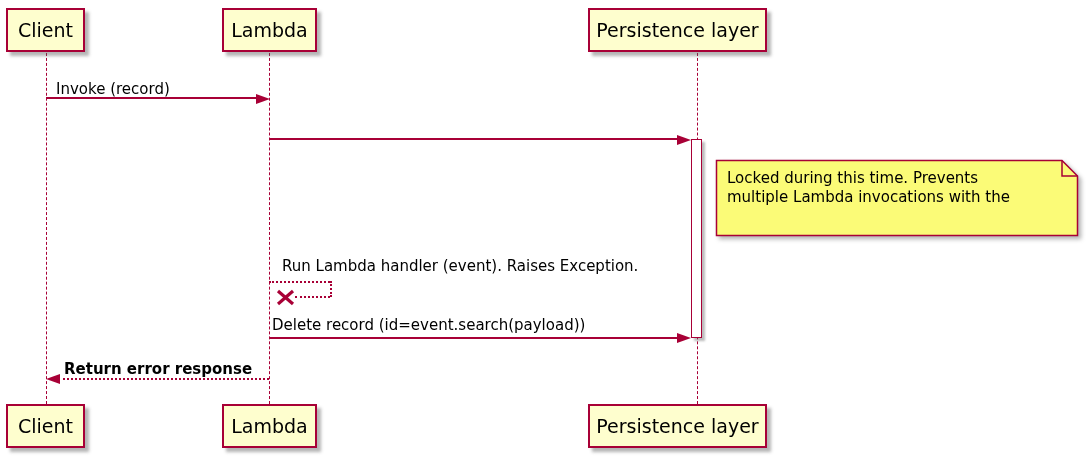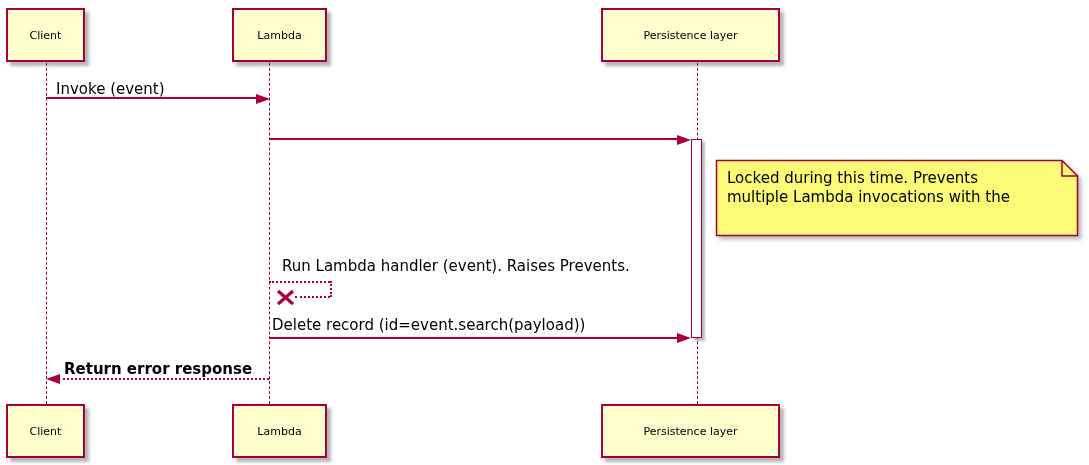--- a/index.html
+++ b/index.html
@@ -14,29 +14,29 @@
   
   .lifeline{
     position:absolute;top:48px;height:356px;width:0;
     border-left:1px dashed #A80036;
   }
   #ll-client{left:46px;}
   #ll-lambda{left:269px;}
   #ll-persistence{left:697px;}
   
   .participant{
-    position:absolute;height:54px;
+    position:absolute;height:44px;
     background:#FEFECE;border:2px solid #A80036;
     box-shadow:4px 4px 3px rgba(90,90,90,0.45);
     display:flex;align-items:center;justify-content:center;
-    font-size:11px;box-sizing:border-box;white-space:nowrap;
+    font-size:19px;box-sizing:border-box;white-space:nowrap;
   }
   .p-client{left:6px;width:79px;}
-  .p-lambda{left:232px;width:95px;text-align:center;}
-  .p-persistence{left:601px;width:179px;}
+  .p-lambda{left:222px;width:95px;text-align:center;}
+  .p-persistence{left:588px;width:179px;}
   .p-top{top:8px;}
   .p-bottom{top:404px;}
   
   .activation{
     position:absolute;left:691px;top:139px;width:11px;height:199px;
     background:#ffffff;border:1.5px solid #A80036;box-sizing:border-box;
     box-shadow:3px 3px 2px rgba(90,90,90,0.4);
   }
   
   .msg-label{
@@ -92,39 +92,39 @@
   <div class="activation"></div>
 
   <div class="participant p-client p-top">Client</div>
   <div class="participant p-lambda p-top">Lambda</div>
   <div class="participant p-persistence p-top">Persistence layer</div>
 
   <div class="participant p-client p-bottom">Client</div>
   <div class="participant p-lambda p-bottom">Lambda</div>
   <div class="participant p-persistence p-bottom">Persistence layer</div>
 
-  <div class="msg-label" id="m1-label">Invoke (event)</div>
+  <div class="msg-label" id="m1-label">Invoke (record)</div>
   <div class="msg-line" id="m1-line"></div>
   <div class="arrowhead-right" id="m1-head"></div>
 
   <div class="msg-line" id="m2-line"></div>
   <div class="arrowhead-right" id="m2-head"></div>
 
   <div class="note-wrap">
     <svg class="note-svg" width="364" height="78">
       <path d="M1.5,1.5 H347 L362.5,17 V76.5 H1.5 Z" fill="#FBFB77" stroke="#A80036" stroke-width="1.5"></path>
       <path d="M347,1.5 V17 H362.5" fill="none" stroke="#A80036" stroke-width="1.5"></path>
     </svg>
     <div class="note-text">
       <div>Locked during this time. Prevents</div>
       <div>multiple Lambda invocations with the</div>
     </div>
   </div>
 
-  <div class="msg-label" id="m3-label">Run Lambda handler (event). Raises Prevents.</div>
+  <div class="msg-label" id="m3-label">Run Lambda handler (event). Raises Exception.</div>
   <div class="msg-line dotted" id="m3-seg-top"></div>
   <div id="m3-seg-right"></div>
   <div class="msg-line dotted" id="m3-seg-bottom"></div>
   <svg id="m3-x" viewBox="0 0 19 17">
     <line x1="2" y1="2" x2="17" y2="15" stroke="#A80036" stroke-width="3.2"></line>
     <line x1="17" y1="2" x2="2" y2="15" stroke="#A80036" stroke-width="3.2"></line>
   </svg>
 
   <div class="msg-label" id="m4-label">Delete record (id=event.search(payload))</div>
   <div class="msg-line" id="m4-line"></div>

